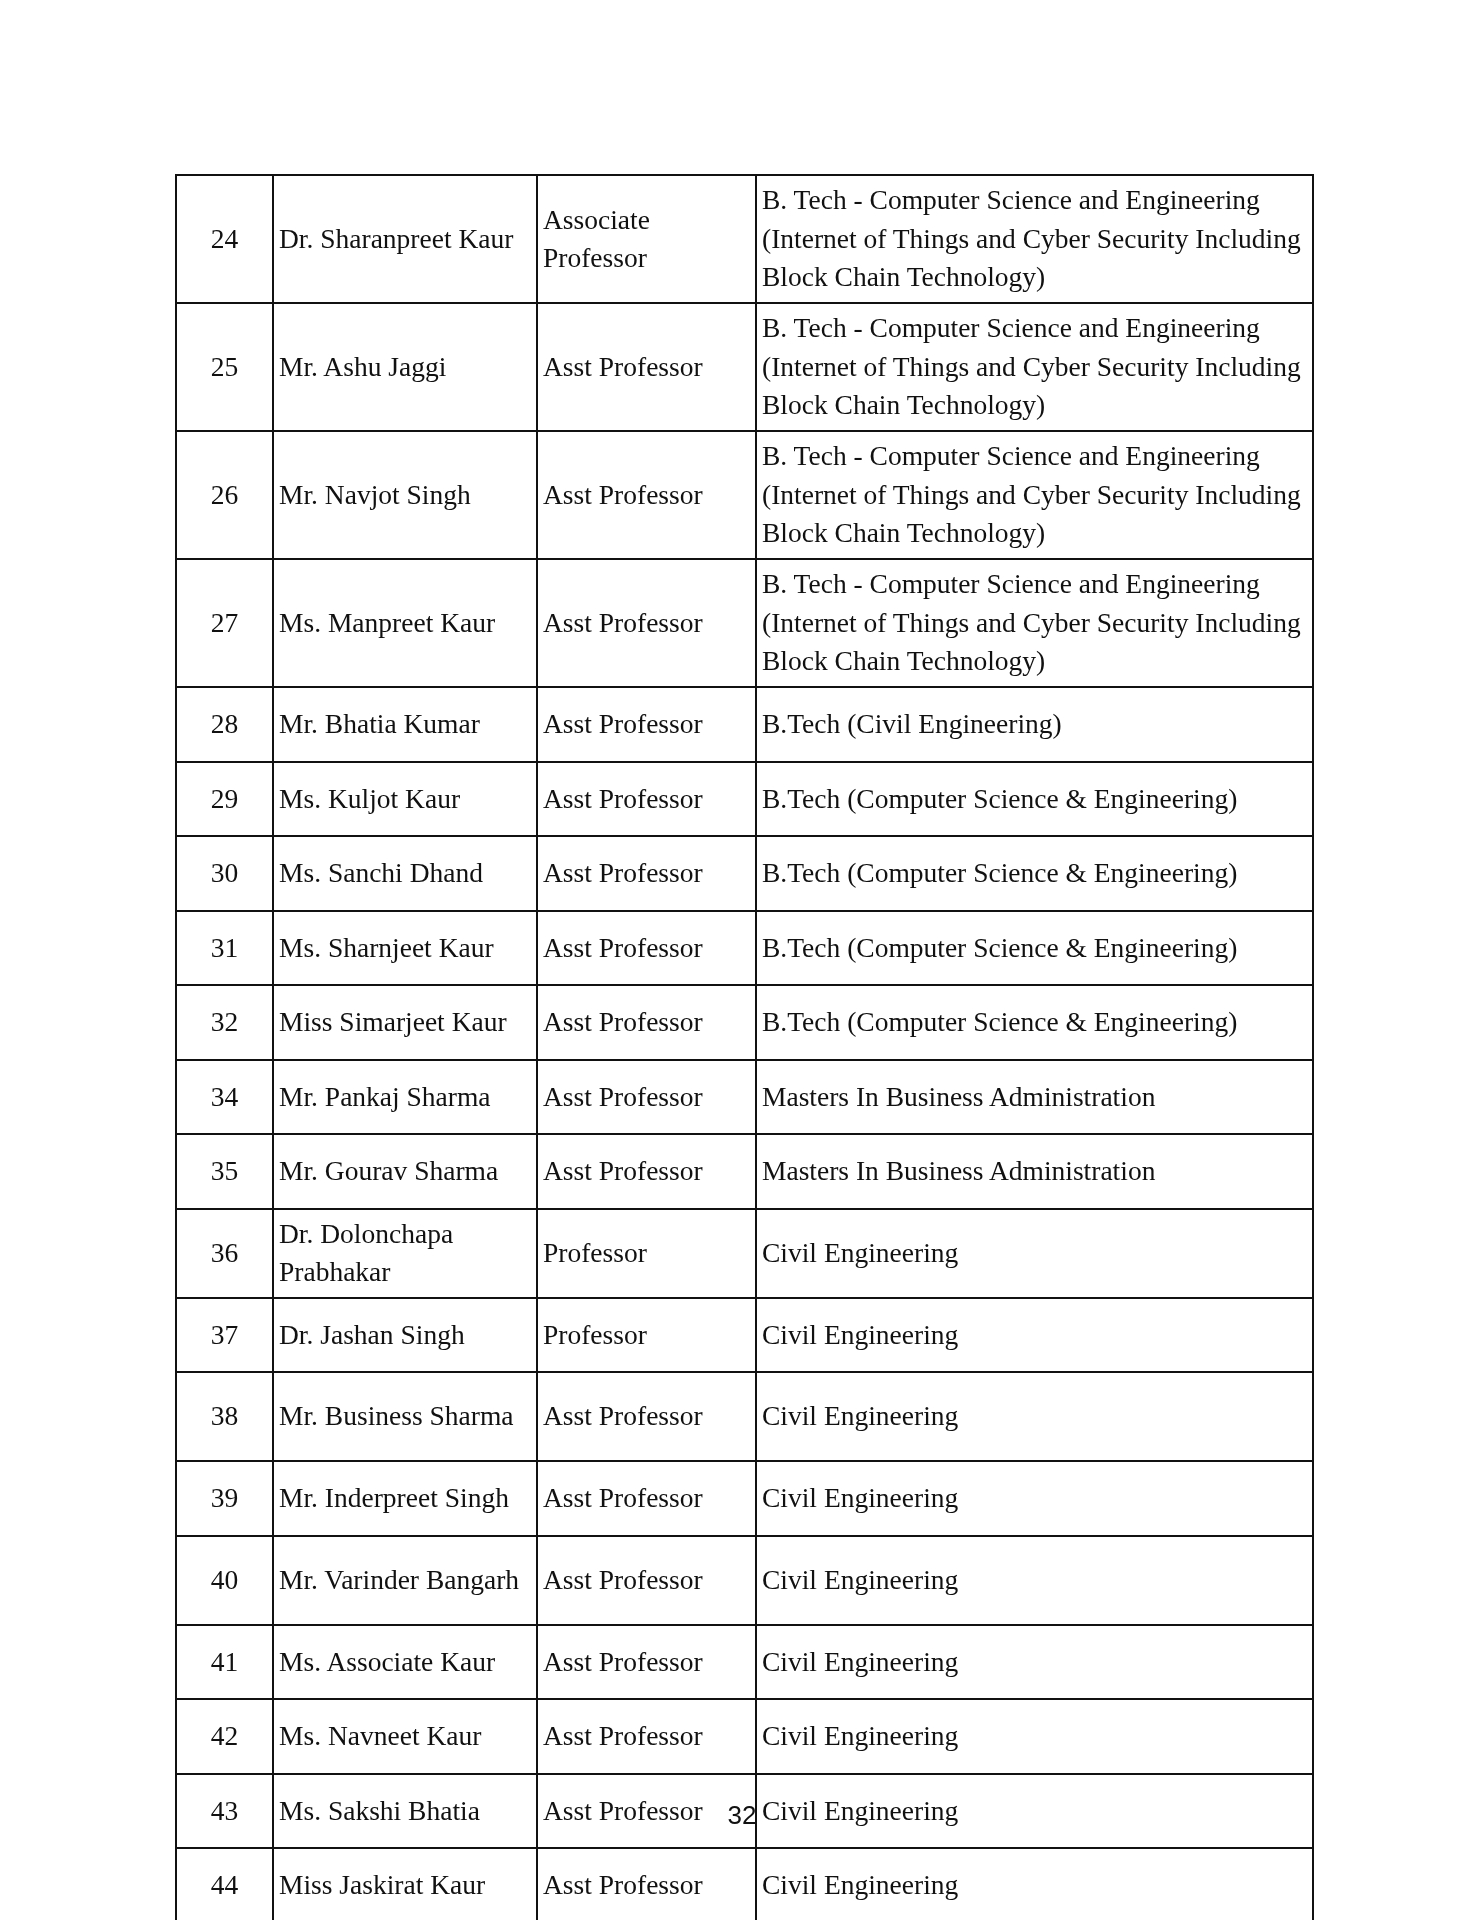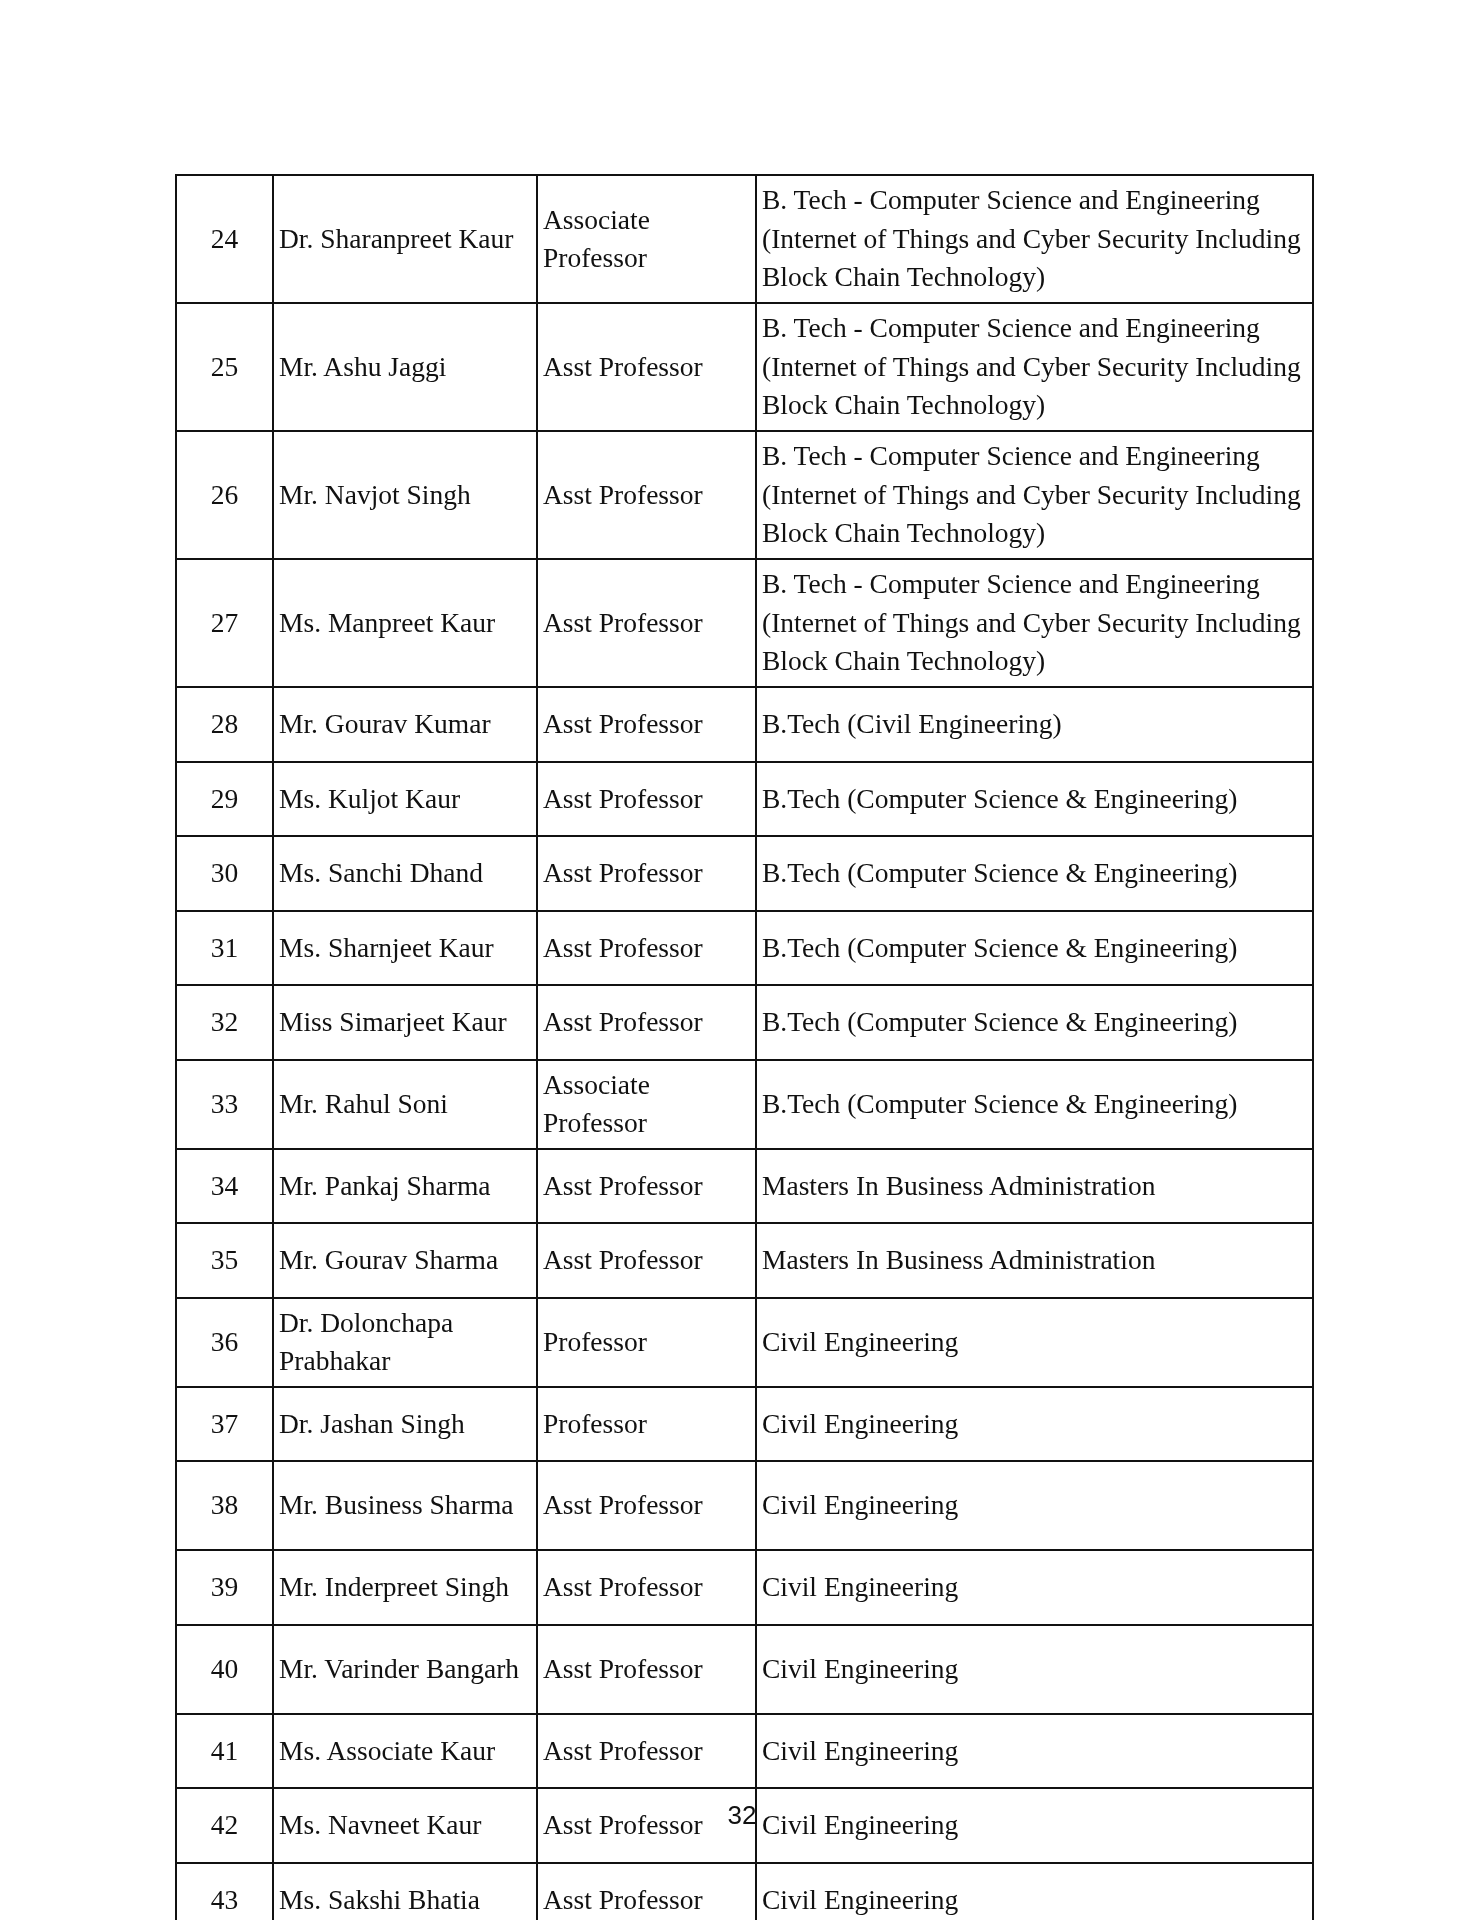--- a/index.html
+++ b/index.html
@@ -84,21 +84,21 @@
         <td class="col-prog">B. Tech - Computer Science and Engineering (Internet of Things and Cyber Security Including Block Chain Technology)</td>
       </tr>
       <tr class="h3">
         <td class="col-sno">27</td>
         <td class="col-name">Ms. Manpreet Kaur</td>
         <td class="col-desig">Asst Professor</td>
         <td class="col-prog">B. Tech - Computer Science and Engineering (Internet of Things and Cyber Security Including Block Chain Technology)</td>
       </tr>
       <tr class="h1">
         <td class="col-sno">28</td>
-        <td class="col-name">Mr. Gourav Kumar</td>
+        <td class="col-name">Mr. Bhatia Kumar</td>
         <td class="col-desig">Asst Professor</td>
         <td class="col-prog">B.Tech (Civil Engineering)</td>
       </tr>
       <tr class="h1">
         <td class="col-sno">29</td>
         <td class="col-name">Ms. Kuljot Kaur</td>
         <td class="col-desig">Asst Professor</td>
         <td class="col-prog">B.Tech (Computer Science &amp; Engineering)</td>
       </tr>
       <tr class="h1">
@@ -110,26 +110,20 @@
       <tr class="h1">
         <td class="col-sno">31</td>
         <td class="col-name">Ms. Sharnjeet Kaur</td>
         <td class="col-desig">Asst Professor</td>
         <td class="col-prog">B.Tech (Computer Science &amp; Engineering)</td>
       </tr>
       <tr class="h1">
         <td class="col-sno">32</td>
         <td class="col-name">Miss Simarjeet Kaur</td>
         <td class="col-desig">Asst Professor</td>
-        <td class="col-prog">B.Tech (Computer Science &amp; Engineering)</td>
-      </tr>
-      <tr class="h2">
-        <td class="col-sno">33</td>
-        <td class="col-name">Mr. Rahul Soni</td>
-        <td class="col-desig">Associate Professor</td>
         <td class="col-prog">B.Tech (Computer Science &amp; Engineering)</td>
       </tr>
       <tr class="h1">
         <td class="col-sno">34</td>
         <td class="col-name">Mr. Pankaj Sharma</td>
         <td class="col-desig">Asst Professor</td>
         <td class="col-prog">Masters In Business Administration</td>
       </tr>
       <tr class="h1">
         <td class="col-sno">35</td>

